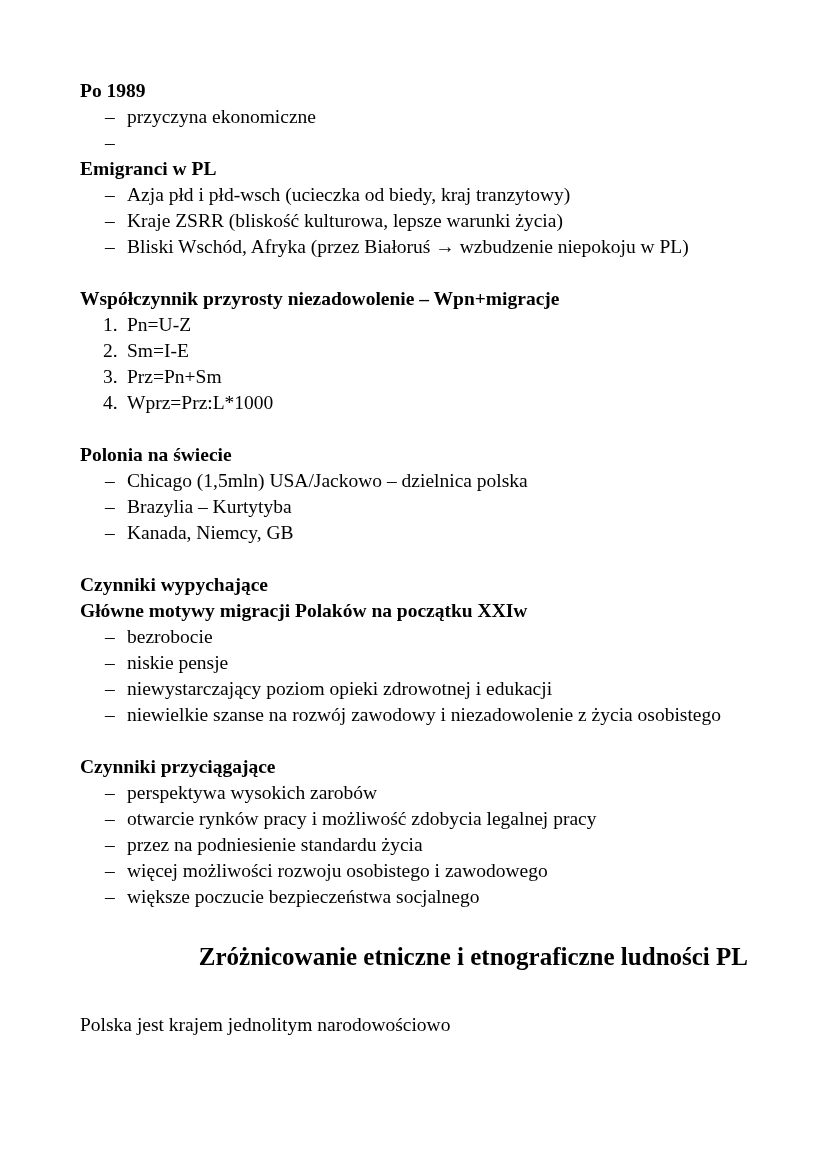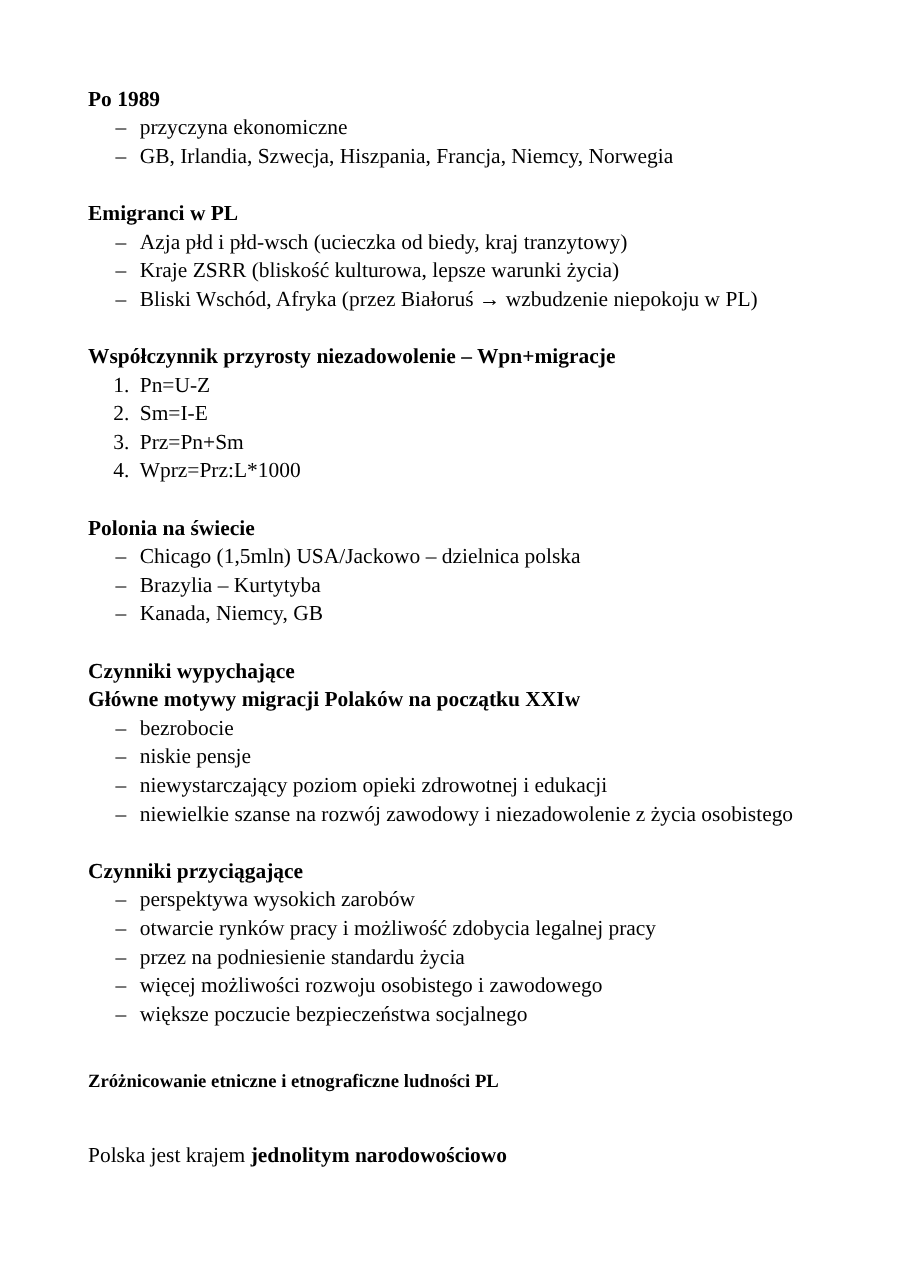--- a/index.html
+++ b/index.html
@@ -57,48 +57,48 @@
     position: absolute;
     left: 25px;
     top: 0;
     font-size: 19.5px;
     line-height: 26px;
   }
   ol.num-list > li .marker {
     left: 23px;
   }
   .big-heading {
-    font-size: 17px;
+    font-size: 25px;
     line-height: 34px;
     font-weight: bold;
-    text-align: left;
+    text-align: right;
     margin: 0;
     white-space: nowrap;
   }
   .body-line {
     font-size: 19.5px;
     line-height: 26px;
     margin: 0;
   }
   .body-line .bold {
-    font-weight: bold;
+    font-weight: normal;
   }
   .spacer-md { height: 30px; }
   .spacer-lg { height: 38px; }
 </style>
 </head>
 <body>
 
 <div class="page">
 
   <div class="block">
     <p class="heading"><span>Po 1989</span></p>
     <ul class="dash-list">
       <li><span class="marker">–</span><span>przyczyna ekonomiczne</span></li>
-      <li><span class="marker">–</span><span>GB, Irlandia, Szwecja, Hiszpania, Francja, Niemcy, Norwegia</span></li>
+      <li><span class="marker">–</span></li>
     </ul>
   </div>
 
   <div class="gap"></div>
 
   <div class="block">
     <p class="heading"><span>Emigranci w PL</span></p>
     <ul class="dash-list">
       <li><span class="marker">–</span><span>Azja płd i płd-wsch (ucieczka od biedy, kraj tranzytowy)</span></li>
       <li><span class="marker">–</span><span>Kraje ZSRR (bliskość kulturowa, lepsze warunki życia)</span></li>

